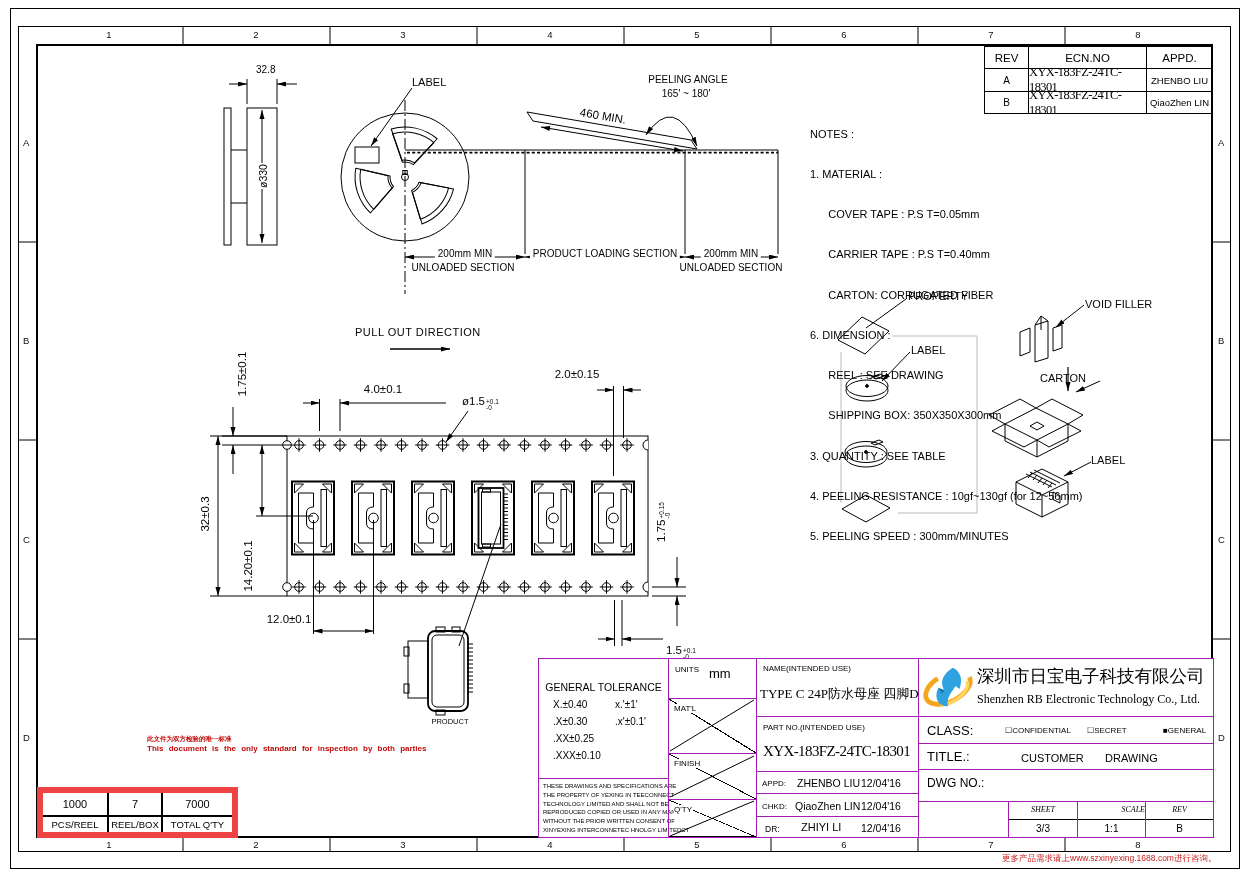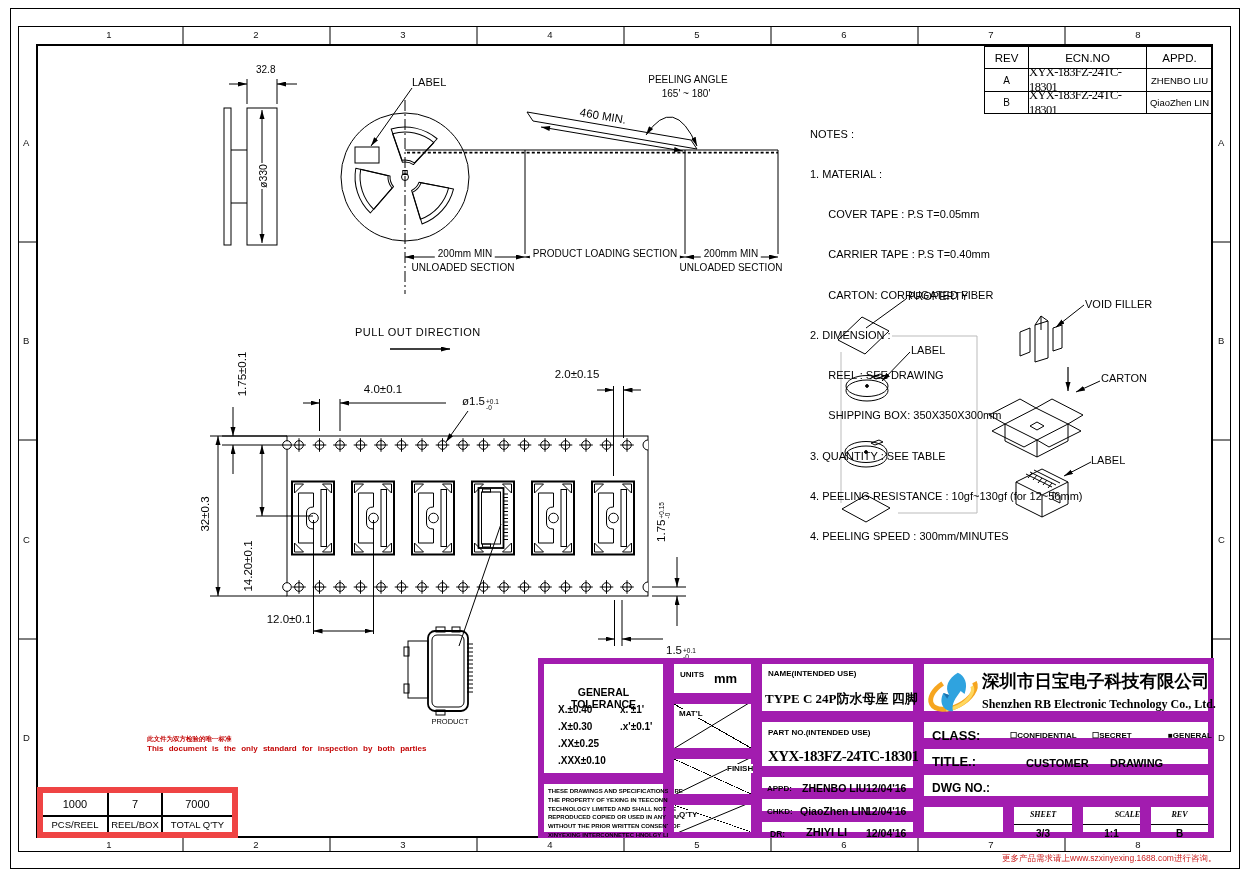--- a/index.html
+++ b/index.html
@@ -34,21 +34,21 @@
   
   .qtytbl{position:absolute;left:37px;top:787px;width:201px;height:51px;border:6px solid #ef4444;
           box-sizing:border-box;display:grid;grid-template-columns:66px 54px 1fr;
           grid-template-rows:24px 1fr;}
   .qtytbl>div{border-right:2px solid #000;border-bottom:2px solid #000;
           display:flex;align-items:center;justify-content:center;}
   .qtytbl>div:nth-child(3n){border-right:none;}
   .qtytbl>div:nth-child(n+4){border-bottom:none;}
   .qv{font-size:11px;} .ql{font-size:9.5px;}
   
-  .tb{position:absolute;border:6px solid #a21caf;box-sizing:border-box;background:#fff;font-weight:bold;}
+  .tb{position:absolute;border:1px solid #a21caf;box-sizing:border-box;background:#fff;}
   .tb .tag{position:absolute;font-size:8px;white-space:nowrap;}
   .red{color:#c40808;font-weight:bold;white-space:nowrap;position:absolute;}
   .slash{background:linear-gradient(to top right,transparent 49.4%,#000 49.4%,#000 50.6%,transparent 50.6%);}
 </style>
 </head>
 <body>
 
 <div id="page">
 
   <div class="bd" style="left:10px;top:8px;width:1230px;height:861px;"></div>
@@ -306,44 +306,44 @@
   <div class="lbl s10 cx bgw" style="left:605px;top:249px;">PRODUCT LOADING SECTION</div>
   <div class="lbl s10 cx bgw" style="left:731px;top:249px;">200mm MIN</div>
   <div class="lbl s10 cx" style="left:731px;top:263px;">UNLOADED SECTION</div>
 
   <div id="notes">
     <div>NOTES :</div>
     <div>1. MATERIAL :</div>
     <div>      COVER TAPE : P.S T=0.05mm</div>
     <div>      CARRIER TAPE : P.S T=0.40mm</div>
     <div>      CARTON: CORRUGATED FIBER</div>
-    <div>2. DIMENSION :</div>
+    <div>6. DIMENSION :</div>
     <div>      REEL : SEE DRAWING</div>
     <div>      SHIPPING BOX: 350X350X300mm</div>
     <div>3. QUANTITY : SEE TABLE</div>
     <div>4. PEELING RESISTANCE : 10gf~130gf (for 12~56mm)</div>
-    <div>4. PEELING SPEED : 300mm/MINUTES</div>
+    <div>5. PEELING SPEED : 300mm/MINUTES</div>
   </div>
 
   <div class="revtbl">
     <div class="rt-h">REV</div>
     <div class="rt-h">ECN.NO</div>
     <div class="rt-h">APPD.</div>
     <div class="rt-r">A</div>
     <div class="rt-ecn">XYX-183FZ-24TC-18301</div>
     <div class="rt-ap">ZHENBO LIU</div>
     <div class="rt-r">B</div>
     <div class="rt-ecn">XYX-183FZ-24TC-18301</div>
     <div class="rt-ap">QiaoZhen LIN</div>
   </div>
 
   <div class="lbl s11" style="left:908px;top:291px;">PROPERTY</div>
   <div class="lbl s11" style="left:911px;top:345px;">LABEL</div>
   <div class="lbl s11" style="left:1085px;top:299px;">VOID FILLER</div>
-  <div class="lbl s11" style="left:1101px;top:373px;">CARTON</div>
+  <div class="lbl s11" style="left:1040px;top:373px;">CARTON</div>
   <div class="lbl s11" style="left:1091px;top:455px;">LABEL</div>
 
   <div class="lbl s11" style="left:355px;top:327px;letter-spacing:0.5px;">PULL OUT DIRECTION</div>
   <div class="vrot" style="left:242px;top:374px;">1.75±0.1</div>
   <div class="lbl s12 cx" style="left:383px;top:383px;">4.0±0.1</div>
   <div class="lbl s12 cx" style="left:577px;top:368px;">2.0±0.15</div>
   <div class="lbl s12" style="left:462px;top:395px;"><span>ø1.5</span><span class="stk">
         <span>+0.1</span>
         <span>-0</span>
       </span></div>
@@ -393,21 +393,21 @@
   </div>
 
   <div class="tb" style="left:668px;top:658px;width:89px;height:41px;">
     <span class="tag" style="left:6px;top:6px;">UNITS</span>
     <span class="abs" style="left:40px;top:7px;font-size:13px;">mm</span>
   </div>
   <div class="tb slash" style="left:668px;top:698px;width:89px;height:56px;">
     <span class="tag" style="left:5px;top:5px;background:#fff;">MAT'L</span>
   </div>
   <div class="tb slash" style="left:668px;top:753px;width:89px;height:47px;">
-    <span class="tag" style="left:5px;top:5px;background:#fff;margin-left:48px;">FINISH</span>
+    <span class="tag" style="left:5px;top:5px;background:#fff;">FINISH</span>
   </div>
   <div class="tb slash" style="left:668px;top:799px;width:89px;height:39px;">
     <span class="tag" style="left:5px;top:5px;background:#fff;">Q'TY</span>
   </div>
 
   <div class="tb" style="left:756px;top:658px;width:163px;height:59px;">
     <span class="tag" style="left:6px;top:5px;">NAME(INTENDED USE)</span>
     <span class="abs ser" style="left:3px;top:26px;font-size:13px;white-space:nowrap;">TYPE C 24P防水母座 四脚DIP</span>
   </div>
   <div class="tb" style="left:756px;top:716px;width:163px;height:56px;">

